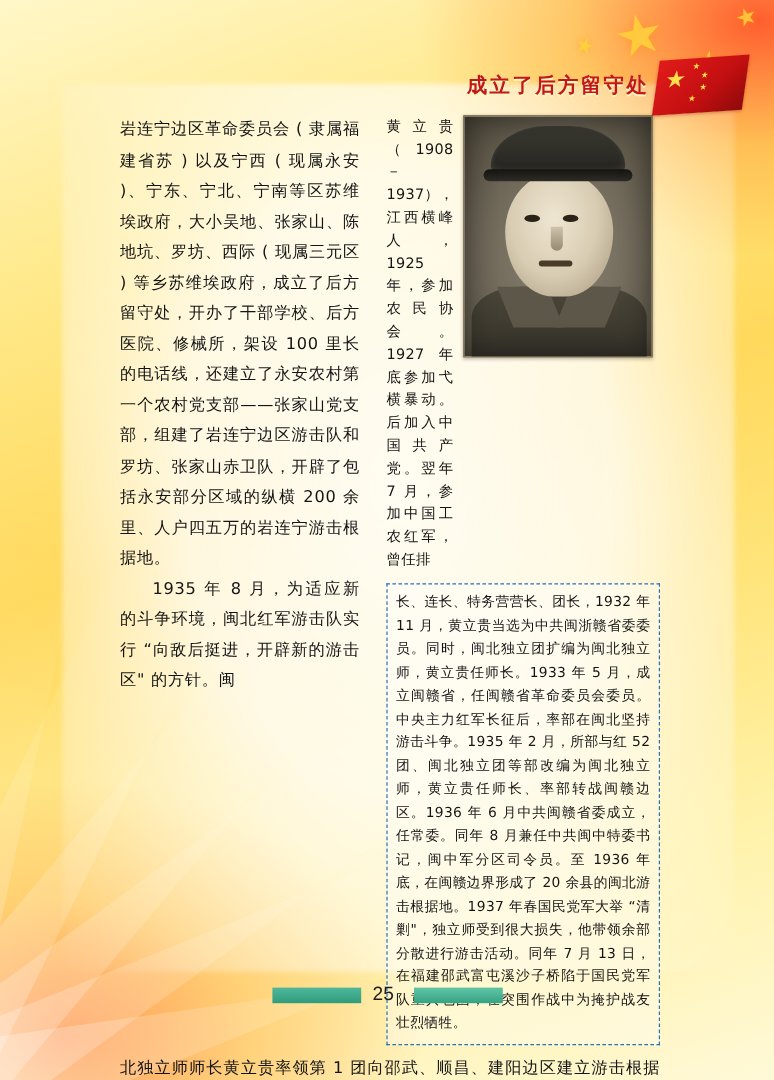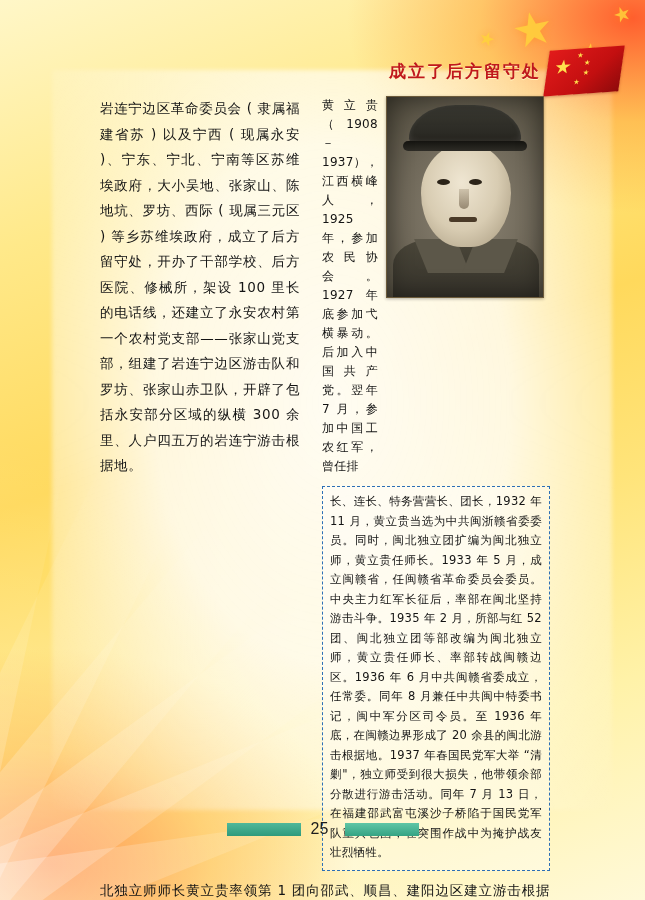--- a/index.html
+++ b/index.html
@@ -326,21 +326,22 @@
           <div class="eyeR"></div>
           <div class="nose"></div>
           <div class="mouth"></div>
           <div class="vign"></div>
         </div>
       </div>
       <div id="bio-note" class="cn">长、连长、特务营营长、团长，1932 年 11 月，黄立贵当选为中共闽浙赣省委委员。同时，闽北独立团扩编为闽北独立师，黄立贵任师长。1933 年 5 月，成立闽赣省，任闽赣省革命委员会委员。中央主力红军长征后，率部在闽北坚持游击斗争。1935 年 2 月，所部与红 52 团、闽北独立团等部改编为闽北独立师，黄立贵任师长、率部转战闽赣边区。1936 年 6 月中共闽赣省委成立，任常委。同年 8 月兼任中共闽中特委书记，闽中军分区司令员。至 1936 年底，在闽赣边界形成了 20 余县的闽北游击根据地。1937 年春国民党军大举 “清剿"，独立师受到很大损失，他带领余部分散进行游击活动。同年 7 月 13 日，在福建邵武富屯溪沙子桥陷于国民党军队重兵包围，在突围作战中为掩护战友壮烈牺牲。</div>
     </div>
 
     <div id="col-left" class="cn">
-      <p>岩连宁边区革命委员会 ( 隶属福建省苏 ) 以及宁西 ( 现属永安 )、宁东、宁北、宁南等区苏维埃政府，大小吴地、张家山、陈地坑、罗坊、西际 ( 现属三元区 ) 等乡苏维埃政府，成立了后方留守处，开办了干部学校、后方医院、修械所，架设 100 里长的电话线，还建立了永安农村第一个农村党支部——张家山党支部，组建了岩连宁边区游击队和罗坊、张家山赤卫队，开辟了包括永安部分区域的纵横 300 余里、人户四五万的岩连宁游击根据地。</p>
+      <p>岩连宁边区革命委员会 ( 隶属福建省苏 ) 以及宁西 ( 现属永安 )、宁东、宁北、宁南等区苏维埃政府，大小吴地、张家山、陈地坑、罗坊、西际 ( 现属三元区 ) 等乡苏维埃政府，成立了后方留守处，开办了干部学校、后方医院、修械所，架设 100 里长的电话线，还建立了永安农村第一个农村党支部——张家山党支部，组建了岩连宁边区游击队和罗坊、张家山赤卫队，开辟了包括永安部分区域的纵横 200 余里、人户四五万的岩连宁游击根据地。</p>
+      <p class="indent">1935 年 8 月，为适应新的斗争环境，闽北红军游击队实行 “向敌后挺进，开辟新的游击区" 的方针。闽</p>
     </div>
 
     <div id="col-full" class="cn">
       <p>北独立师师长黄立贵率领第 1 团向邵武、顺昌、建阳边区建立游击根据地，并派出武装向将乐、建宁、泰宁地域游弋，经过一年的斗争，在这一区域开辟了游击根据地，成立了中共将 ( 乐 ) 泰 ( 宁 ) 邵 ( 武 ) 县委，领导 3 县人民开展游击战争。1936 年 8 月，闽赣省委 ( 闽北、闽东党组织汇合后成立的闽赣省委 ) 决定由黄立贵、马长炎率领闽北独立师第 2、6 纵队，兵分两</p>
     </div>
 
   </div>
 
   <div id="footer">
     <div class="bar"></div>

